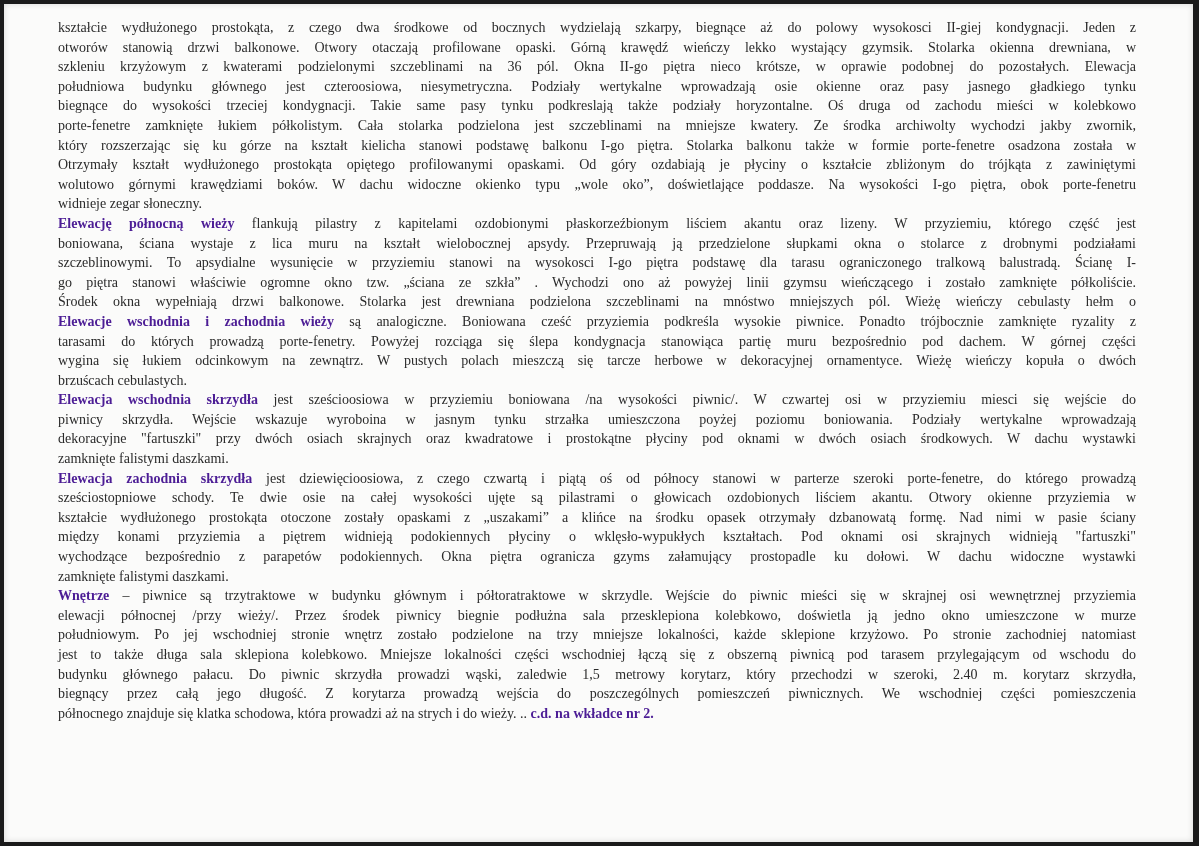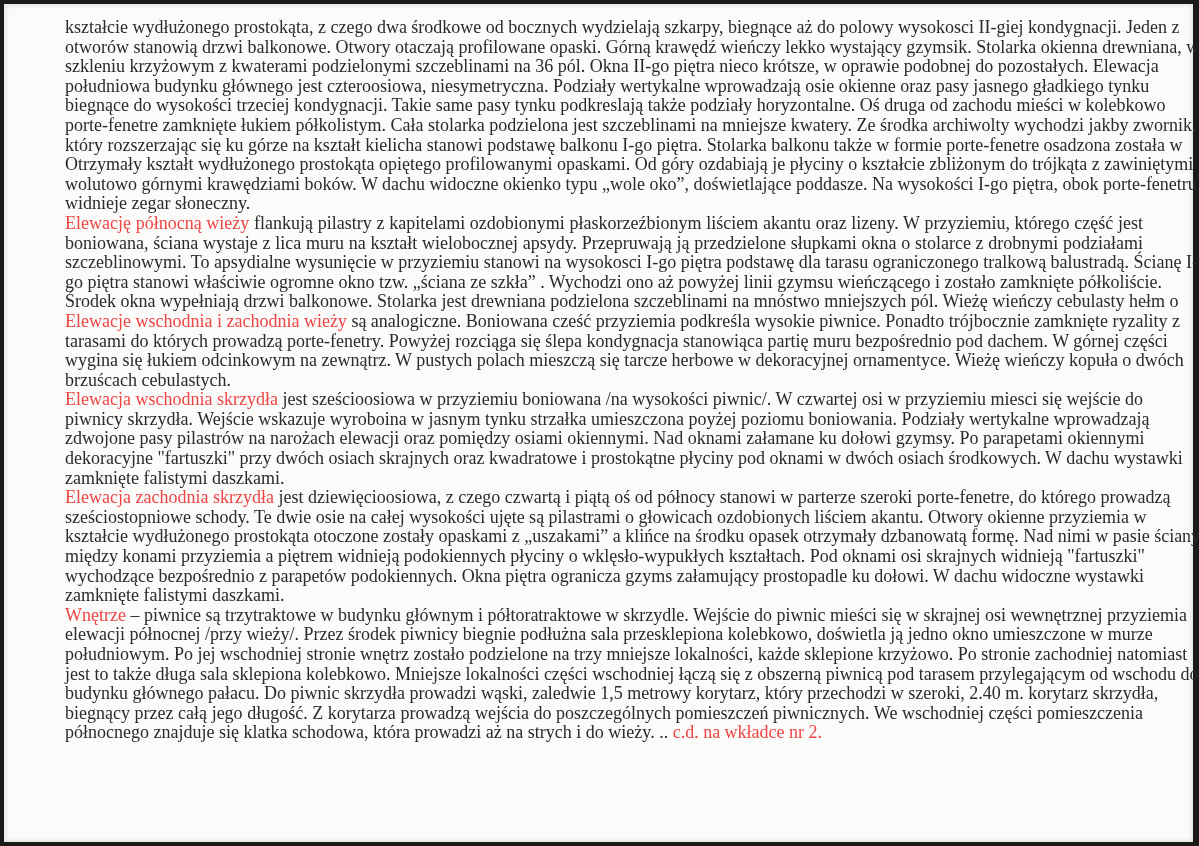--- a/index.html
+++ b/index.html
@@ -9,30 +9,30 @@
       position: relative;
     }
     .page {
       position: absolute;
       left: 4px; top: 4px; width: 1189px; height: 838px;
       background: #fbfbfa;
       box-shadow: inset 0 0 6px rgba(0,0,0,0.15);
     }
     .text {
       position: absolute;
-      left: 61px; top: 14px;
+      left: 54px; top: 14px;
       width: 1078px;
       font-family: "Liberation Serif", serif;
-      font-size: 18px;
+      font-size: 14px;
       line-height: 19.6px;
       color: #2a2a2a;
       text-align: justify;
     }
     .para { margin: 0; }
-    .bold { font-weight: normal; color: #ef4444; }
+    .bold { font-weight: bold; color: #4c1d95; }
     .line { display: block; text-align: justify; text-align-last: justify; white-space: nowrap; }
     .line.last { text-align-last: left; }
   </style>
 </head>
 <body>
 
 <div class="page">
   <div class="text">
 
     <div class="para">
@@ -59,21 +59,20 @@
     <div class="para">
       <span class="line"><span class="bold">Elewacje wschodnia i zachodnia wieży</span><span> są analogiczne. Boniowana cześć przyziemia podkreśla wysokie piwnice. Ponadto trójbocznie zamknięte ryzality z</span></span>
       <span class="line">tarasami do których prowadzą porte-fenetry. Powyżej rozciąga się ślepa kondygnacja stanowiąca partię muru bezpośrednio pod dachem. W górnej części</span>
       <span class="line">wygina się łukiem odcinkowym na zewnątrz. W pustych polach mieszczą się tarcze herbowe w dekoracyjnej ornamentyce. Wieżę wieńczy kopuła o dwóch</span>
       <span class="line last">brzuścach cebulastych.</span>
     </div>
 
     <div class="para">
       <span class="line"><span class="bold">Elewacja wschodnia skrzydła</span><span> jest sześcioosiowa w przyziemiu boniowana /na wysokości piwnic/. W czwartej osi w przyziemiu miesci się wejście do</span></span>
       <span class="line">piwnicy skrzydła. Wejście wskazuje wyroboina w jasnym tynku strzałka umieszczona poyżej poziomu boniowania. Podziały wertykalne wprowadzają</span>
-      <span class="line">zdwojone pasy pilastrów na narożach elewacji oraz pomiędzy osiami okiennymi. Nad oknami załamane ku dołowi gzymsy. Po parapetami okiennymi</span>
       <span class="line">dekoracyjne "fartuszki" przy dwóch osiach skrajnych oraz kwadratowe i prostokątne płyciny pod oknami w dwóch osiach środkowych. W dachu wystawki</span>
       <span class="line last">zamknięte falistymi daszkami.</span>
     </div>
 
     <div class="para">
       <span class="line"><span class="bold">Elewacja zachodnia skrzydła</span><span> jest dziewięcioosiowa, z czego czwartą i piątą oś od północy stanowi w parterze szeroki porte-fenetre, do którego prowadzą</span></span>
       <span class="line">sześciostopniowe schody. Te dwie osie na całej wysokości ujęte są pilastrami o głowicach ozdobionych liściem akantu.  Otwory okienne przyziemia w</span>
       <span class="line">kształcie wydłużonego prostokąta otoczone zostały opaskami z „uszakami” a klińce na środku opasek otrzymały dzbanowatą formę. Nad nimi w pasie ściany</span>
       <span class="line">między konami przyziemia a piętrem widnieją podokiennych płyciny o wklęsło-wypukłych kształtach. Pod oknami osi skrajnych widnieją "fartuszki"</span>
       <span class="line">wychodzące bezpośrednio z parapetów podokiennych. Okna piętra ogranicza gzyms załamujący prostopadle ku dołowi. W dachu widoczne wystawki</span>

